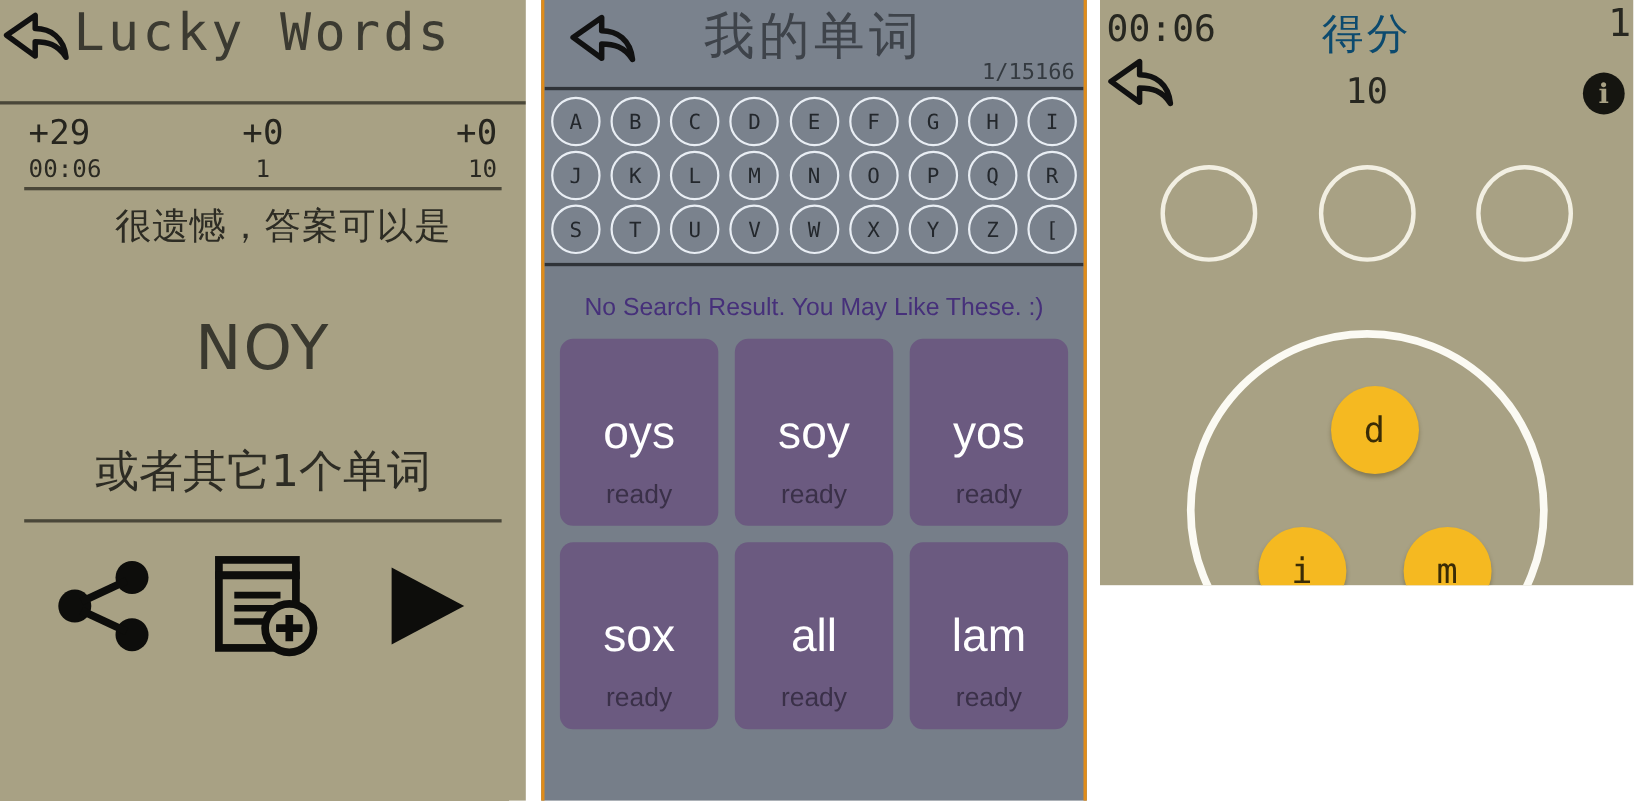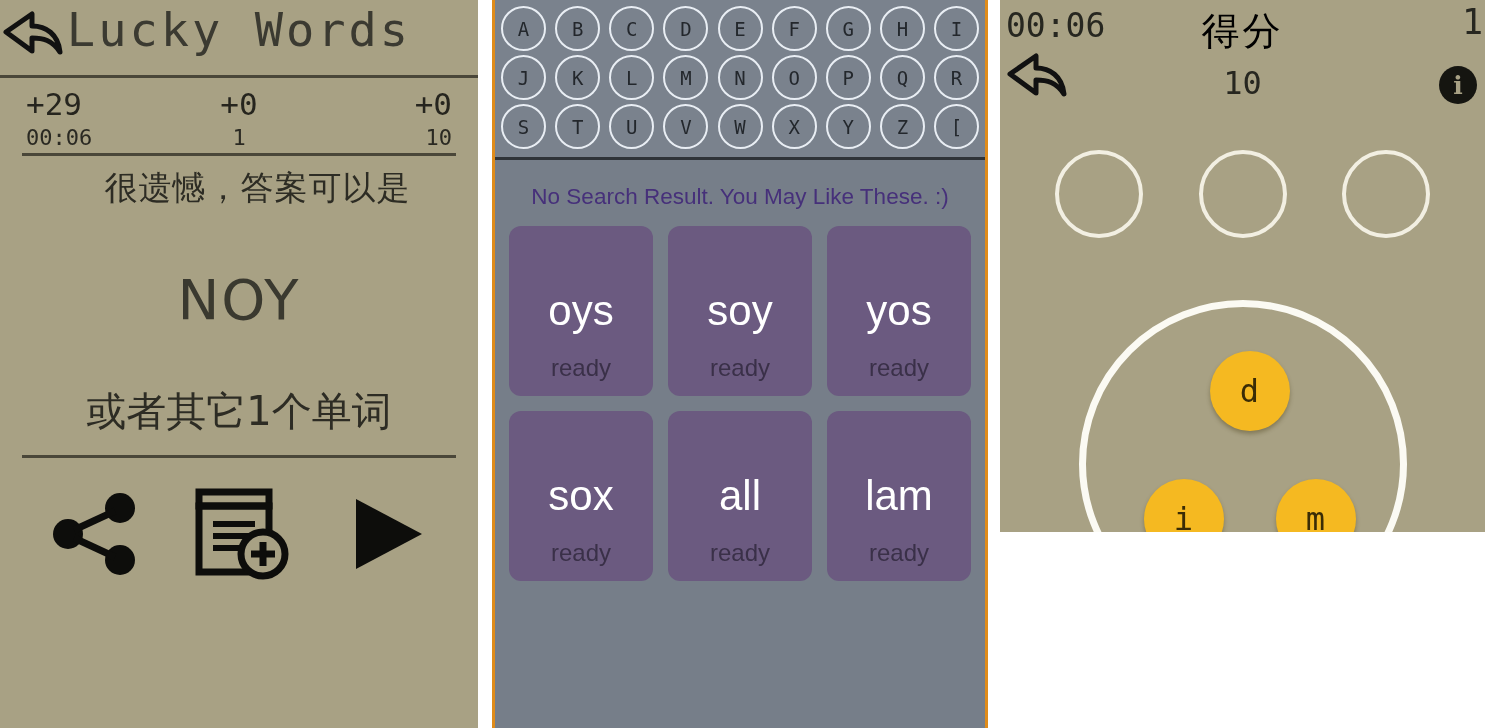--- a/index.html
+++ b/index.html
@@ -10,21 +10,21 @@
     overflow: hidden;
   }
   .screens { position: relative; width: 1485px; height: 728px; display: flex; }
 
   
   .panel1 {
     position: absolute; left: 0; top: 0; width: 478px; height: 728px;
     background: #a8a184; color: #1d1d1b; overflow: hidden;
   }
   .p1-header {
-    position: relative; height: 78px;
+    position: relative; height: 95px;
     border-bottom: 3px solid #4a4739;
   }
   .p1-title {
     position: absolute; left: 0; right: 0; top: 2px;
     text-align: center; font-family: "DejaVu Sans Mono", monospace;
     font-size: 47px; letter-spacing: 3px; color: #3b3a31; font-weight: 400;
   }
   .back-arrow { position: absolute; left: 2px; top: 8px; width: 62px; height: 58px; }
   .p1-stats { padding: 8px 20px 0 20px; }
   .p1-deltas {
@@ -119,21 +119,21 @@
     position: absolute; left: 1000px; top: 0; width: 485px; height: 532px;
     background: #a8a184; overflow: hidden; color: #1d1d1b;
   }
   .p3-timer {
     position: absolute; left: 6px; top: 6px;
     font-family: "DejaVu Sans Mono", monospace; font-size: 33px; color: #272720;
   }
   .p3-back { position: absolute; left: 6px; top: 50px; width: 62px; height: 58px; }
   .p3-scorelabel {
     position: absolute; left: 0; right: 0; top: 6px; text-align: center;
-    font-size: 38px; color: #000000; letter-spacing: 3px;
+    font-size: 38px; color: #0c4a6e; letter-spacing: 3px;
   }
   .p3-scoreval {
     position: absolute; left: 0; right: 0; top: 64px; text-align: center;
     font-family: "DejaVu Sans Mono", monospace; font-size: 32px; color: #272720;
   }
   .p3-level {
     position: absolute; right: 2px; top: 2px;
     font-family: "DejaVu Sans Mono", monospace; font-size: 35px; color: #272720;
   }
   .p3-info {
@@ -234,20 +234,29 @@
       </div>
       <div>
         <svg width="86" height="90" viewBox="0 0 86 90">
           <path d="M12 10 L78 45 L12 80 Z" fill="#0d0d0b"></path>
         </svg>
       </div>
     </div>
   </div>
 
   <div class="panel2">
+    <div class="p2-header">
+      <div class="back-arrow" style="left:22px;top:10px;">
+        <svg viewBox="0 0 62 58" width="62" height="58">
+          <path d="M30 6 L30 18 C44 18 56 26 58 44 C50 32 41 30 30 30 L30 43 L4 24 Z" fill="none" stroke="#111" stroke-width="5" stroke-linejoin="round"></path>
+        </svg>
+      </div>
+      <div class="p2-title">我的单词</div>
+      <div class="p2-count">1/15166</div>
+    </div>
 
     <div class="p2-alpha">
       <div class="alpha-row">
         <div class="alpha-key">A</div>
         <div class="alpha-key">B</div>
         <div class="alpha-key">C</div>
         <div class="alpha-key">D</div>
         <div class="alpha-key">E</div>
         <div class="alpha-key">F</div>
         <div class="alpha-key">G</div>

